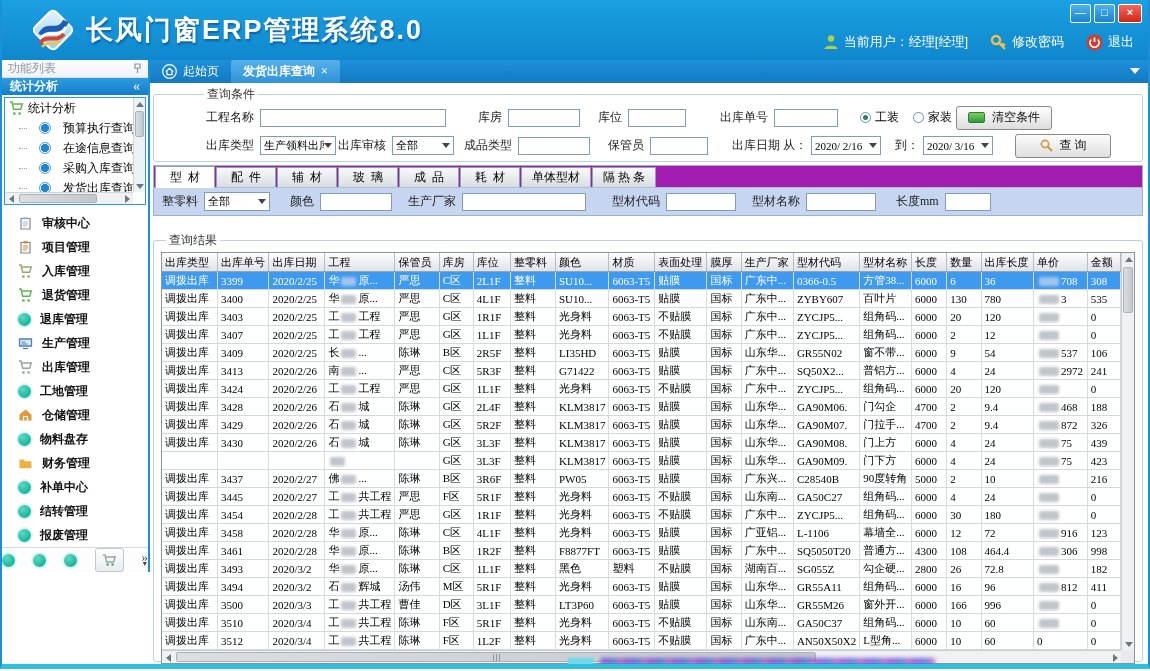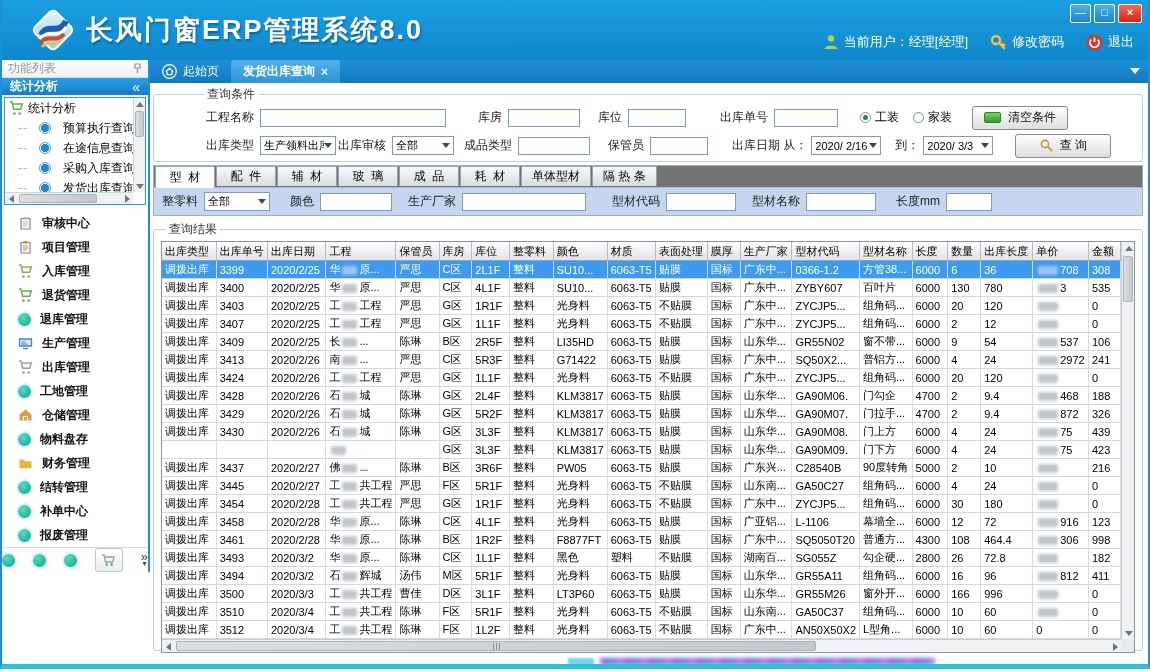--- a/index.html
+++ b/index.html
@@ -8,21 +8,21 @@
   
   .hdr{position:relative;height:60px;background:linear-gradient(#1ba0e2,#0f87cd);}
   .logo{position:absolute;left:26px;top:6px;}
   .title{position:absolute;left:84px;top:12px;color:#fff;font-size:27px;font-weight:bold;letter-spacing:2px;text-shadow:1px 2px 2px rgba(0,60,120,.55);}
   .winbtns{position:absolute;top:4px;right:6px;display:flex;gap:3px;}
   .wbtn{width:19px;height:17px;border:1px solid #fff;border-radius:2px;background:linear-gradient(#4db2ef,#1a84c9);color:#fff;font-size:11px;line-height:15px;text-align:center;cursor:default;}
   .wbtn.close{background:linear-gradient(#f26a5e,#d42313);width:22px;font-weight:bold;}
   .userbar{position:absolute;top:33px;right:14px;display:flex;align-items:center;gap:8px;color:#fff;font-size:13px;}
   .userbar .grp{display:flex;align-items:center;gap:5px;margin-left:14px;}
   
-  .appbody{display:flex;height:512px;}
+  .appbody{display:flex;height:512px;font-family:Liberation Serif, serif;}
   
   .sidebar{position:relative;width:148px;background:#fff;border-right:2px solid #1b8fd8;box-sizing:border-box;flex:none;display:flex;flex-direction:column;}
   .sb-caption{height:21px;background:linear-gradient(#fdfdfe,#eef2f6);border-bottom:1px solid #d8dee4;color:#8b959f;display:flex;align-items:center;padding:0 6px;justify-content:space-between;}
   .sb-group{height:22px;background:linear-gradient(#2f9ce0,#137dc9);color:#fff;display:flex;align-items:center;justify-content:space-between;padding:0 8px;font-weight:bold;}
   .sb-group .chev{font-size:14px;font-weight:normal;}
   .tree{position:relative;margin:2px;border:1px solid #2a9ae0;height:142px;overflow:hidden;background:#fff;}
   .tree-inner{position:absolute;left:0;top:0;right:12px;bottom:12px;overflow:hidden;}
   .tree-row{display:flex;align-items:center;height:20px;white-space:nowrap;padding-left:4px;gap:4px;}
   .tree-row.child{padding-left:14px;gap:12px;}
   .conn{width:8px;border-top:1px dotted #9aa4ae;flex:none;}
@@ -55,21 +55,21 @@
   .lab{color:#222;text-align:right;flex:none;}
   .inp{border:1px solid #7f9db9;background:#fff;height:18px;box-sizing:border-box;flex:none;}
   .combo{border:1px solid #7f9db9;background:#fff;height:19px;box-sizing:border-box;display:flex;align-items:center;justify-content:space-between;padding:0 3px;font-size:11px;flex:none;}
   .combo .ca{width:0;height:0;border:4px solid transparent;border-top:5px solid #444;margin-top:4px;flex:none;}
   .radio{width:11px;height:11px;border-radius:50%;border:1px solid #6a93b8;background:#fff;box-sizing:border-box;position:relative;flex:none;}
   .radio.sel::after{content:"";position:absolute;left:2px;top:2px;width:5px;height:5px;border-radius:50%;background:#2c7d4f;}
   .btn{border:1px solid #8a8a8a;border-radius:3px;background:linear-gradient(#fdfdfd,#dedede);display:flex;align-items:center;justify-content:center;gap:7px;height:22px;padding:0 9px;font-size:12px;color:#111;flex:none;}
   .eraser{width:15px;height:9px;border:1px solid #2f7d33;border-radius:2px;background:linear-gradient(#7ed061,#2f9a3c);}
   
   .matwrap{margin:3px 5px 0 3px;border:1px solid #9db3c4;}
-  .mtabs{display:flex;background:#737373;height:21px;align-items:flex-start;padding-left:1px;}
+  .mtabs{display:flex;background:#a21caf;height:21px;align-items:center;padding-left:1px;}
   .mtab{height:19px;line-height:19px;padding:0 10px;border:1px solid #8fa5b5;border-bottom:none;background:linear-gradient(#f8f9fa,#d9dde2);margin-right:1px;font-size:12px;white-space:pre;text-align:center;}
   .mtab.active{background:#fff;height:21px;line-height:21px;font-weight:normal;position:relative;}
   .fband{height:27px;background:#c6d5f0;display:flex;align-items:center;white-space:nowrap;border-top:1px solid #aebdd6;}
   .fband .inp,.fband .combo{background:#fff;}
   
   .tblwrap{position:relative;margin:1px;border:1px solid #8a949c;height:410px;overflow:hidden;background:#fff;}
   .tclip{position:absolute;left:0;top:0;right:13px;bottom:13px;overflow:hidden;}
   table{border-collapse:collapse;table-layout:fixed;font-size:11px;}
   th{font-weight:normal;background:linear-gradient(#fdfdfd,#dfe3e8);border-right:1px solid #b6bcc2;border-bottom:1px solid #9aa2aa;height:18px;padding:0 3px;text-align:left;white-space:nowrap;overflow:hidden;}
   td{border-right:1px solid #d6dce2;border-bottom:1px solid #d0d8e0;height:17px;padding:0 3px;white-space:nowrap;overflow:hidden;color:#000;}
@@ -308,25 +308,25 @@
           <div class="menu-item">
             <span>
               <svg width="15" height="14" viewBox="0 0 15 14">
                 <path d="M1.5 3.5 h4 l1.5 1.8 h6.5 v7 h-12 Z" stroke="#eab33e" stroke-width="0" fill="#eab33e"></path>
               </svg>
             </span>
             <span>财务管理</span>
           </div>
           <div class="menu-item">
             <span class="circle-ic"></span>
+            <span>补单中心</span>
+          </div>
+          <div class="menu-item">
+            <span class="circle-ic"></span>
             <span>结转管理</span>
-          </div>
-          <div class="menu-item">
-            <span class="circle-ic"></span>
-            <span>补单中心</span>
           </div>
           <div class="menu-item">
             <span class="circle-ic"></span>
             <span>报废管理</span>
           </div>
         </div>
       <div class="sb-footer">
         <span class="circle-ic"></span>
         <span class="circle-ic"></span>
         <span class="circle-ic"></span>
@@ -370,21 +370,21 @@
           <span class="lab" style="width:34px;margin-left:22px;">库房</span>
           <span class="inp" style="width:72px;margin-left:6px;"></span>
           <span class="lab" style="width:30px;margin-left:12px;">库位</span>
           <span class="inp" style="width:58px;margin-left:6px;"></span>
           <span class="lab" style="width:56px;margin-left:26px;">出库单号</span>
           <span class="inp" style="width:64px;margin-left:6px;"></span>
           <span class="radio sel" style="margin-left:22px;"></span>
           <span style="margin-left:4px;text-align:right;">工装</span>
           <span class="radio" style="margin-left:14px;"></span>
           <span style="margin-left:4px;">家装</span>
-          <span class="btn" style="margin-left:20px;width:76px;">
+          <span class="btn" style="margin-left:4px;width:76px;">
             <span class="eraser"></span>
             <span>清空条件</span>
           </span>
         </div>
         <div class="qrow" style="margin-top:3px;">
           <span class="lab" style="width:56px;">出库类型</span>
           <span class="combo" style="width:76px;margin-left:6px;">
             <span style="overflow:hidden;white-space:nowrap;">生产领料出库</span>
               <span class="ca"></span>
           </span>
@@ -397,21 +397,21 @@
           <span class="inp" style="width:72px;margin-left:6px;"></span>
           <span class="lab" style="width:42px;margin-left:12px;">保管员</span>
           <span class="inp" style="width:58px;margin-left:6px;"></span>
           <span class="lab" style="margin-left:24px;"><span>出库日期</span>&nbsp;<span>从：</span></span>
           <span class="combo" style="width:70px;margin-left:4px;">
             <span>2020/ 2/16</span>
               <span class="ca"></span>
           </span>
           <span class="lab" style="margin-left:14px;">到：</span>
           <span class="combo" style="width:70px;margin-left:4px;">
-            <span>2020/ 3/3</span>
+            <span>2020/ 3/16</span>
               <span class="ca"></span>
           </span>
           <span class="btn" style="margin-left:22px;width:76px;">
             <span>
               <svg width="13" height="13" viewBox="0 0 13 13">
                   <circle cx="5" cy="5" r="3.6" fill="none" stroke="#c99a3f" stroke-width="1.6"></circle>
                   <path d="M7.8 7.8 L12 12" stroke="#c99a3f" stroke-width="2"></path>
                 </svg>
             </span>
             <span>查 询</span>
@@ -442,21 +442,21 @@
           <span class="inp" style="width:124px;margin-left:6px;"></span>
           <span class="lab" style="margin-left:26px;">型材代码</span>
           <span class="inp" style="width:70px;margin-left:6px;"></span>
           <span class="lab" style="margin-left:16px;">型材名称</span>
           <span class="inp" style="width:70px;margin-left:6px;"></span>
           <span class="lab" style="margin-left:20px;">长度mm</span>
           <span class="inp" style="width:46px;margin-left:6px;"></span>
         </div>
       </div>
 
-      <fieldset style="height:422px;margin-top:5px;">
+      <fieldset style="height:422px;margin-top:16px;">
         <legend>查询结果</legend>
         <div class="tblwrap">
           <div class="tclip">
             <table>
               <thead>
                   <tr>
                     <th style="width: 66px;">出库类型</th>
                     <th style="width: 46px;">出库单号</th>
                     <th style="width: 64px;">出库日期</th>
                     <th style="width: 62px;">工程</th>
@@ -486,21 +486,21 @@
                     <td>华<span class="redact" style="width: 15px;"></span>原...</td>
                     <td>严思</td>
                     <td>C区</td>
                     <td>2L1F</td>
                     <td>整料</td>
                     <td>SU10...</td>
                     <td>6063-T5</td>
                     <td>贴膜</td>
                     <td>国标</td>
                     <td>广东中...</td>
-                    <td>0366-1.2</td>
+                    <td>0366-0.5</td>
                     <td>方管38...</td>
                     <td>6000</td>
                     <td>6</td>
                     <td>36</td>
                     <td><span class="redact" style="width: 20px;"></span>708</td>
                     <td>308</td>
                   </tr>
                   <tr>
                     <td>调拨出库</td>
                     <td>3400</td>

